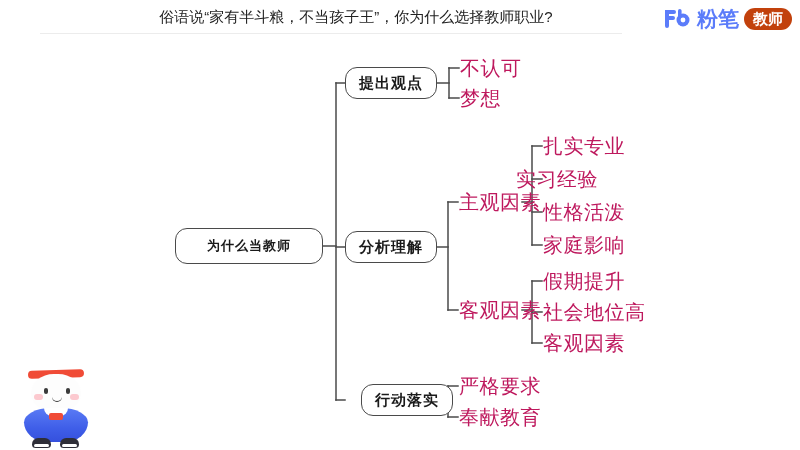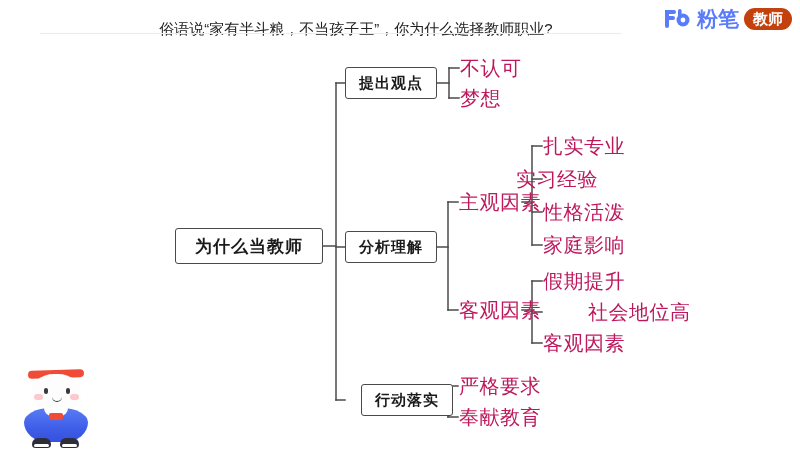--- a/index.html
+++ b/index.html
@@ -26,21 +26,20 @@
     position: absolute;
     left: 96px;
     top: 7px;
     width: 520px;
     text-align: center;
     font-size: 15px;
     line-height: 20px;
     color: #222222;
     white-space: nowrap;
     letter-spacing: 0px;
-    margin-top: 12px;
   }
   #header-divider {
     position: absolute;
     left: 40px;
     top: 33px;
     width: 582px;
     height: 1px;
     background: #ececec;
   }
 
@@ -84,35 +83,35 @@
   }
   #connectors {
     position: absolute;
     left: 0; top: 0;
     width: 800px; height: 414px;
   }
 
   .node-box {
     position: absolute;
     border: 1.6px solid #4a4a4a;
-    border-radius: 3px;
+    border-radius: 12px;
     background: #ffffff;
     font-weight: bold;
     color: #1a1a1a;
     display: flex;
     align-items: center;
     justify-content: center;
     box-sizing: border-box;
   }
   #node-root {
     left: 175px;
     top: 192px;
     width: 148px;
     height: 36px;
-    font-size: 17px;
+    font-size: 13px;
     letter-spacing: 1px;
   }
   .branch-box {
     width: 92px;
     height: 32px;
     font-size: 15px;
     letter-spacing: 1px;
     left: 345px;
   }
   #node-branch-0 { top: 31px; }
@@ -289,21 +288,21 @@
 
   <div class="sub-label" style="left:459px; top:157px;">主观因素</div>
   <div class="sub-label" style="left:459px; top:265px;">客观因素</div>
 
   <div class="leaf-label" style="left:543px; top:101px;">扎实专业</div>
   <div class="leaf-label" style="left:516px; top:134px;">实习经验</div>
   <div class="leaf-label" style="left:543px; top:167px;">性格活泼</div>
   <div class="leaf-label" style="left:543px; top:200px;">家庭影响</div>
 
   <div class="leaf-label" style="left:543px; top:236px;">假期提升</div>
-  <div class="leaf-label" style="left:543px; top:267px;margin-left:45px;">社会地位高</div>
+  <div class="leaf-label" style="left:543px; top:267px;">社会地位高</div>
   <div class="leaf-label" style="left:543px; top:298px;">客观因素</div>
 
   <div class="leaf-label" style="left:459px; top:341px;">严格要求</div>
   <div class="leaf-label" style="left:459px; top:372px;">奉献教育</div>
 
   <div id="mascot">
     <div id="mascot-headband"></div>
     <div id="mascot-head"></div>
     <div class="mascot-cheek" id="mascot-cheek-l"></div>
     <div class="mascot-cheek" id="mascot-cheek-r"></div>

